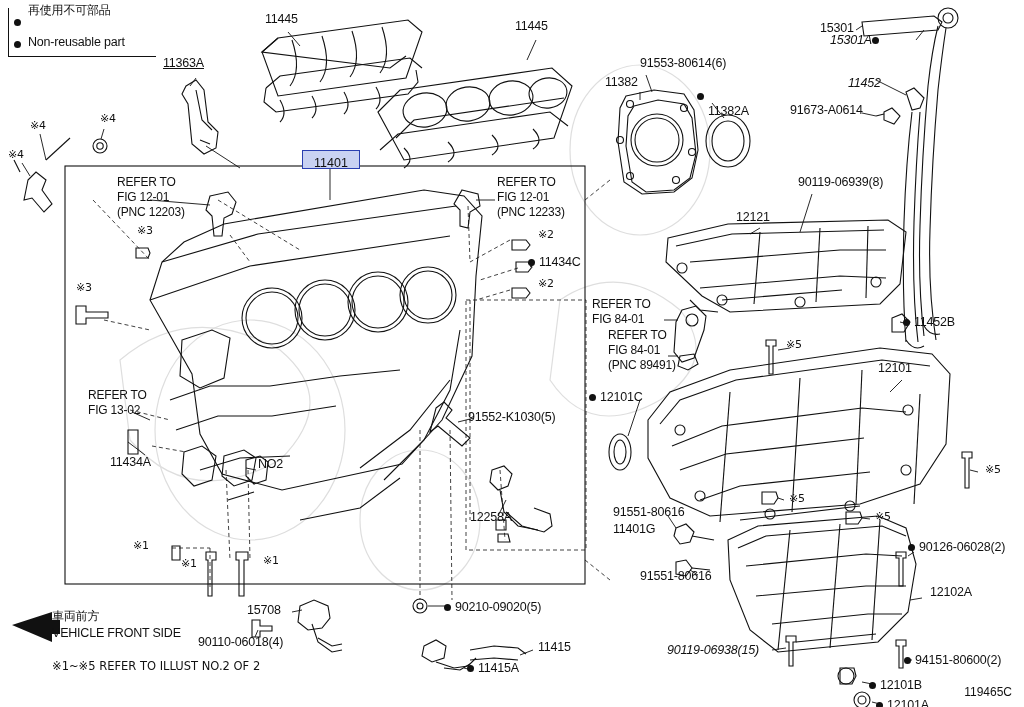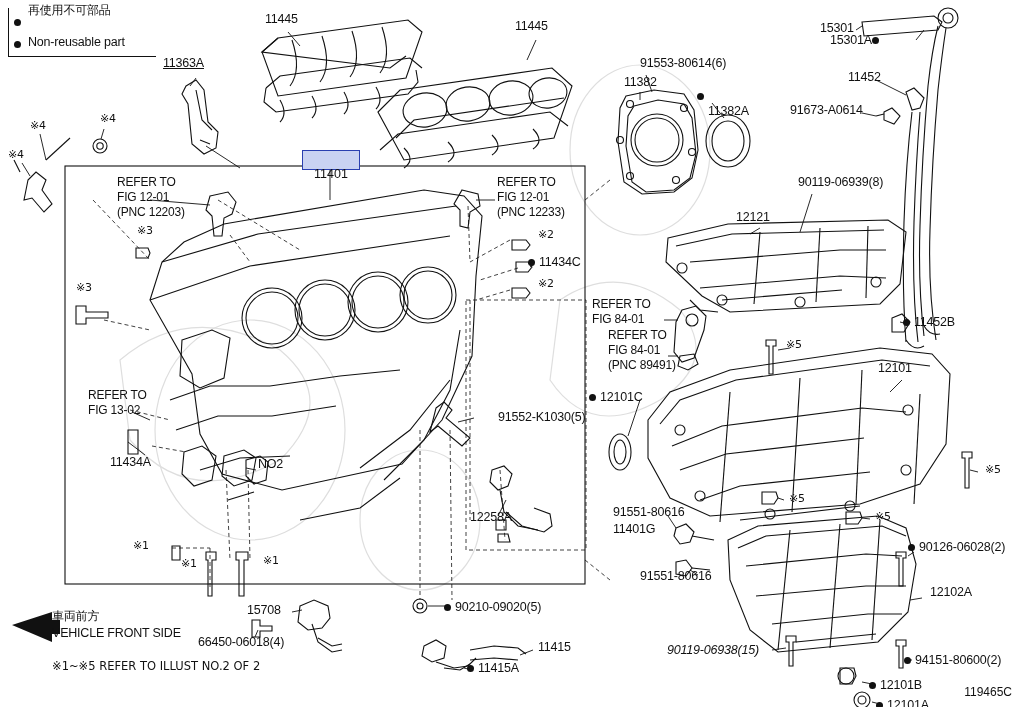--- a/index.html
+++ b/index.html
@@ -26,21 +26,21 @@
   .bullet{
     position:absolute;width:7px;height:7px;border-radius:50%;
     background:#111;
   }
   .hl{
     position:absolute;
     border:1.6px solid #2a3fb0;
     background:#c9d2f2;
     color:#111;
     font-size:12.5px;
-    padding:16px 6px 2px 6px;
+    padding:5px 6px 2px 6px;
     box-sizing:border-box;
   }
   .frameline{position:absolute;background:#111;}
   .note{
     position:absolute;
     font-size:11.5px;
     color:#111;
     line-height:1.35;
     white-space:nowrap;
   }
@@ -408,56 +408,56 @@
   <div class="lbl" style="left:28px;top:35px;">Non-reusable part</div>
   <div class="frameline" style="left:8px;top:56px;width:148px;height:1px;"></div>
   <div class="frameline" style="left:8px;top:8px;width:1px;height:48px;"></div>
 
   <div class="hl" style="left:302px;top:150px;width:58px;height:19px;text-align:center;">11401</div>
 
   <div class="lbl" style="left:265px;top:12px;">11445</div>
   <div class="lbl" style="left:515px;top:19px;">11445</div>
   <div class="lbl" style="left:163px;top:56px;text-decoration:underline;">11363A</div>
   <div class="lbl" style="left:820px;top:21px;">15301</div>
-  <div class="lbl" style="left:830px;top:33px;">15301A</div>
+  <div class="lbl" style="left:830px;top:33px;font-style:italic;">15301A</div>
   <div class="bullet" style="left:872px;top:37px;"></div>
-  <div class="lbl" style="left:848px;top:70px;">11452</div>
+  <div class="lbl" style="left:848px;top:76px;font-style:italic;">11452</div>
   <div class="lbl" style="left:640px;top:56px;">91553-80614(6)</div>
-  <div class="lbl" style="left:624px;top:75px;">11382</div>
+  <div class="lbl" style="left:605px;top:75px;">11382</div>
   <div class="lbl" style="left:708px;top:89px;margin-top:15px;">11382A</div>
   <div class="bullet" style="left:697px;top:93px;"></div>
   <div class="lbl" style="left:790px;top:103px;">91673-A0614</div>
   <div class="lbl" style="left:798px;top:175px;">90119-06939(8)</div>
   <div class="lbl" style="left:736px;top:210px;">12121</div>
   <div class="lbl" style="left:914px;top:315px;">11452B</div>
   <div class="bullet" style="left:903px;top:319px;"></div>
   <div class="lbl" style="left:878px;top:361px;">12101</div>
   <div class="lbl" style="left:600px;top:390px;">12101C</div>
   <div class="bullet" style="left:589px;top:394px;"></div>
-  <div class="lbl" style="left:498px;top:410px;text-align:center;">91552-K1030(5)</div>
+  <div class="lbl" style="left:468px;top:410px;text-align:center;">91552-K1030(5)</div>
   <div class="lbl" style="left:539px;top:255px;">11434C</div>
   <div class="bullet" style="left:528px;top:259px;"></div>
   <div class="lbl" style="left:110px;top:455px;">11434A</div>
   <div class="lbl" style="left:258px;top:457px;">NO2</div>
   <div class="lbl" style="left:470px;top:510px;">12258A</div>
   <div class="lbl" style="left:613px;top:505px;">91551-80616</div>
   <div class="lbl" style="left:613px;top:522px;">11401G</div>
   <div class="lbl" style="left:640px;top:569px;">91551-80616</div>
   <div class="lbl" style="left:919px;top:540px;">90126-06028(2)</div>
   <div class="bullet" style="left:908px;top:544px;"></div>
   <div class="lbl" style="left:930px;top:585px;">12102A</div>
   <div class="lbl" style="left:915px;top:653px;">94151-80600(2)</div>
   <div class="bullet" style="left:904px;top:657px;"></div>
   <div class="lbl" style="left:880px;top:678px;">12101B</div>
   <div class="bullet" style="left:869px;top:682px;"></div>
   <div class="lbl" style="left:887px;top:698px;">12101A</div>
   <div class="bullet" style="left:876px;top:702px;"></div>
   <div class="lbl" style="left:667px;top:643px;font-style:italic;">90119-06938(15)</div>
   <div class="lbl" style="left:247px;top:603px;">15708</div>
-  <div class="lbl" style="left:198px;top:635px;">66450-06018(4)</div>
+  <div class="lbl" style="left:198px;top:635px;">90110-06018(4)</div>
   <div class="lbl" style="left:455px;top:600px;">90210-09020(5)</div>
   <div class="bullet" style="left:444px;top:604px;"></div>
   <div class="lbl" style="left:538px;top:640px;">11415</div>
   <div class="lbl" style="left:478px;top:661px;">11415A</div>
   <div class="bullet" style="left:467px;top:665px;"></div>
 
   <div class="lbl refer" style="left:117px;top:175px;">
     <span>REFER TO</span><br>
     <span>FIG 12-01</span><br>
     <span>(PNC 12203)</span>

